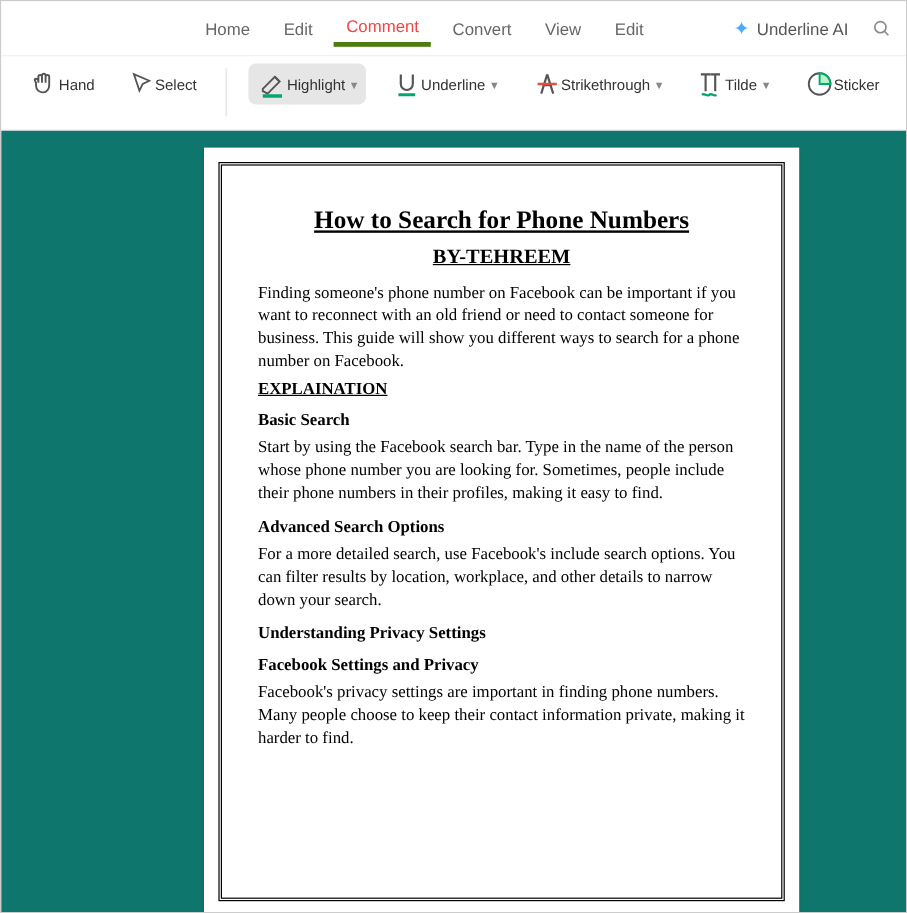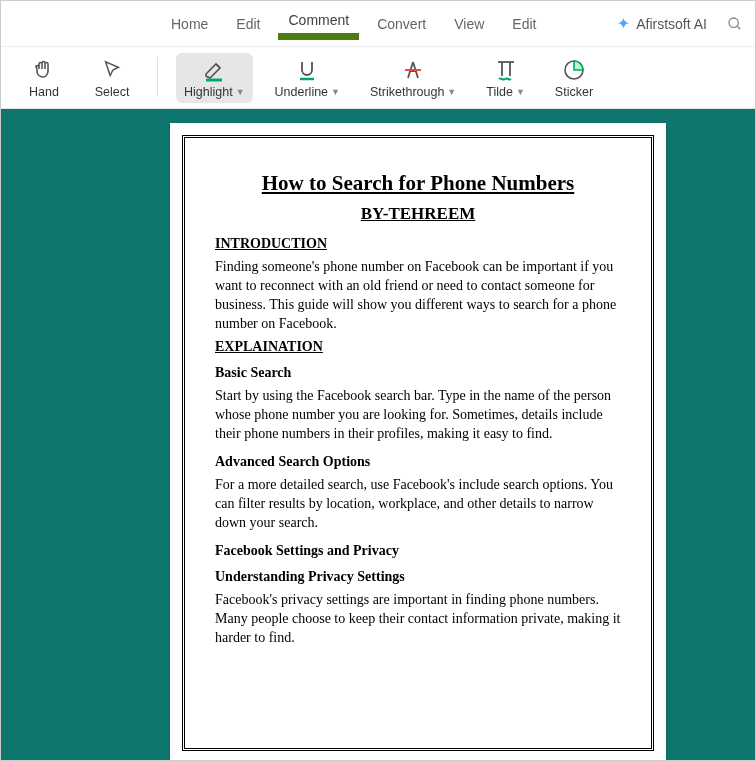--- a/index.html
+++ b/index.html
@@ -21,22 +21,22 @@
       border-bottom: 1px solid #eee;
     }
     .tab-spacer { flex: 0 0 140px; }
     .tab {
       color: #666;
       font-size: 14px;
       padding: 5px 10px;
       cursor: pointer;
     }
     .tab.active {
-      color: #404040;
-      border-bottom: 7px solid #4d7c0f;
+      color: #ef4444;
+      border-bottom: 4px solid #4d7c0f;
       font-weight: 500;
     }
     .ai-section {
       margin-left: auto;
       display: flex;
       align-items: center;
       gap: 6px;
       color: #555;
       font-size: 14px;
     }
@@ -46,21 +46,21 @@
       display: flex;
       align-items: flex-start;
       background: #ffffff;
       height: 62px;
       padding: 6px 16px 0 16px;
       gap: 14px;
       border-bottom: 1px solid #e3e3e3;
     }
     .tool {
       display: flex;
-      flex-direction: column;
+      flex-direction: row;
       align-items: center;
       min-width: 54px;
       padding: 4px 8px;
       border-radius: 6px;
       cursor: pointer;
     }
     .tool.active { background: #e6e6e6; }
     .tool-icon {
       height: 26px;
       display: flex;
@@ -138,21 +138,21 @@
 <div class="top-tabs">
   <div class="tab-spacer"></div>
   <div class="tab">Home</div>
   <div class="tab">Edit</div>
   <div class="tab active">Comment</div>
   <div class="tab">Convert</div>
   <div class="tab">View</div>
   <div class="tab">Edit</div>
   <div class="ai-section">
     <span class="ai-star">✦</span>
-    <span>Afirstsoft AI</span>
+    <span>Underline AI</span>
   </div>
   <div class="search-icon-wrap">
     <svg width="16" height="16" viewBox="0 0 24 24" fill="none" stroke="#888" stroke-width="2">
         <circle cx="10" cy="10" r="7"></circle>
         <line x1="20" y1="20" x2="15" y2="15"></line>
       </svg>
   </div>
 </div>
 
 <div class="toolbar">
@@ -241,25 +241,24 @@
     </div>
     <div class="tool-label">Sticker</div>
   </div>
 </div>
 
 <div class="canvas">
   <div class="page">
     <div class="page-inner">
       <div class="doc-title">How to Search for Phone Numbers</div>
       <div class="doc-byline">BY-TEHREEM</div>
-      <div class="doc-h">INTRODUCTION</div>
       <div class="doc-p">Finding someone's phone number on Facebook can be important if you want to reconnect with an old friend or need to contact someone for business. This guide will show you different ways to search for a phone number on Facebook.</div>
       <div class="doc-h">EXPLAINATION</div>
       <div class="doc-sub">Basic Search</div>
-      <div class="doc-p">Start by using the Facebook search bar. Type in the name of the person whose phone number you are looking for. Sometimes, details include their phone numbers in their profiles, making it easy to find.</div>
+      <div class="doc-p">Start by using the Facebook search bar. Type in the name of the person whose phone number you are looking for. Sometimes, people include their phone numbers in their profiles, making it easy to find.</div>
       <div class="doc-sub">Advanced Search Options</div>
       <div class="doc-p">For a more detailed search, use Facebook's include search options. You can filter results by location, workplace, and other details to narrow down your search.</div>
+      <div class="doc-sub">Understanding Privacy Settings</div>
       <div class="doc-sub">Facebook Settings and Privacy</div>
-      <div class="doc-sub">Understanding Privacy Settings</div>
       <div class="doc-p">Facebook's privacy settings are important in finding phone numbers. Many people choose to keep their contact information private, making it harder to find.</div>
     </div>
   </div>
 </div>
 
 </body></html>

